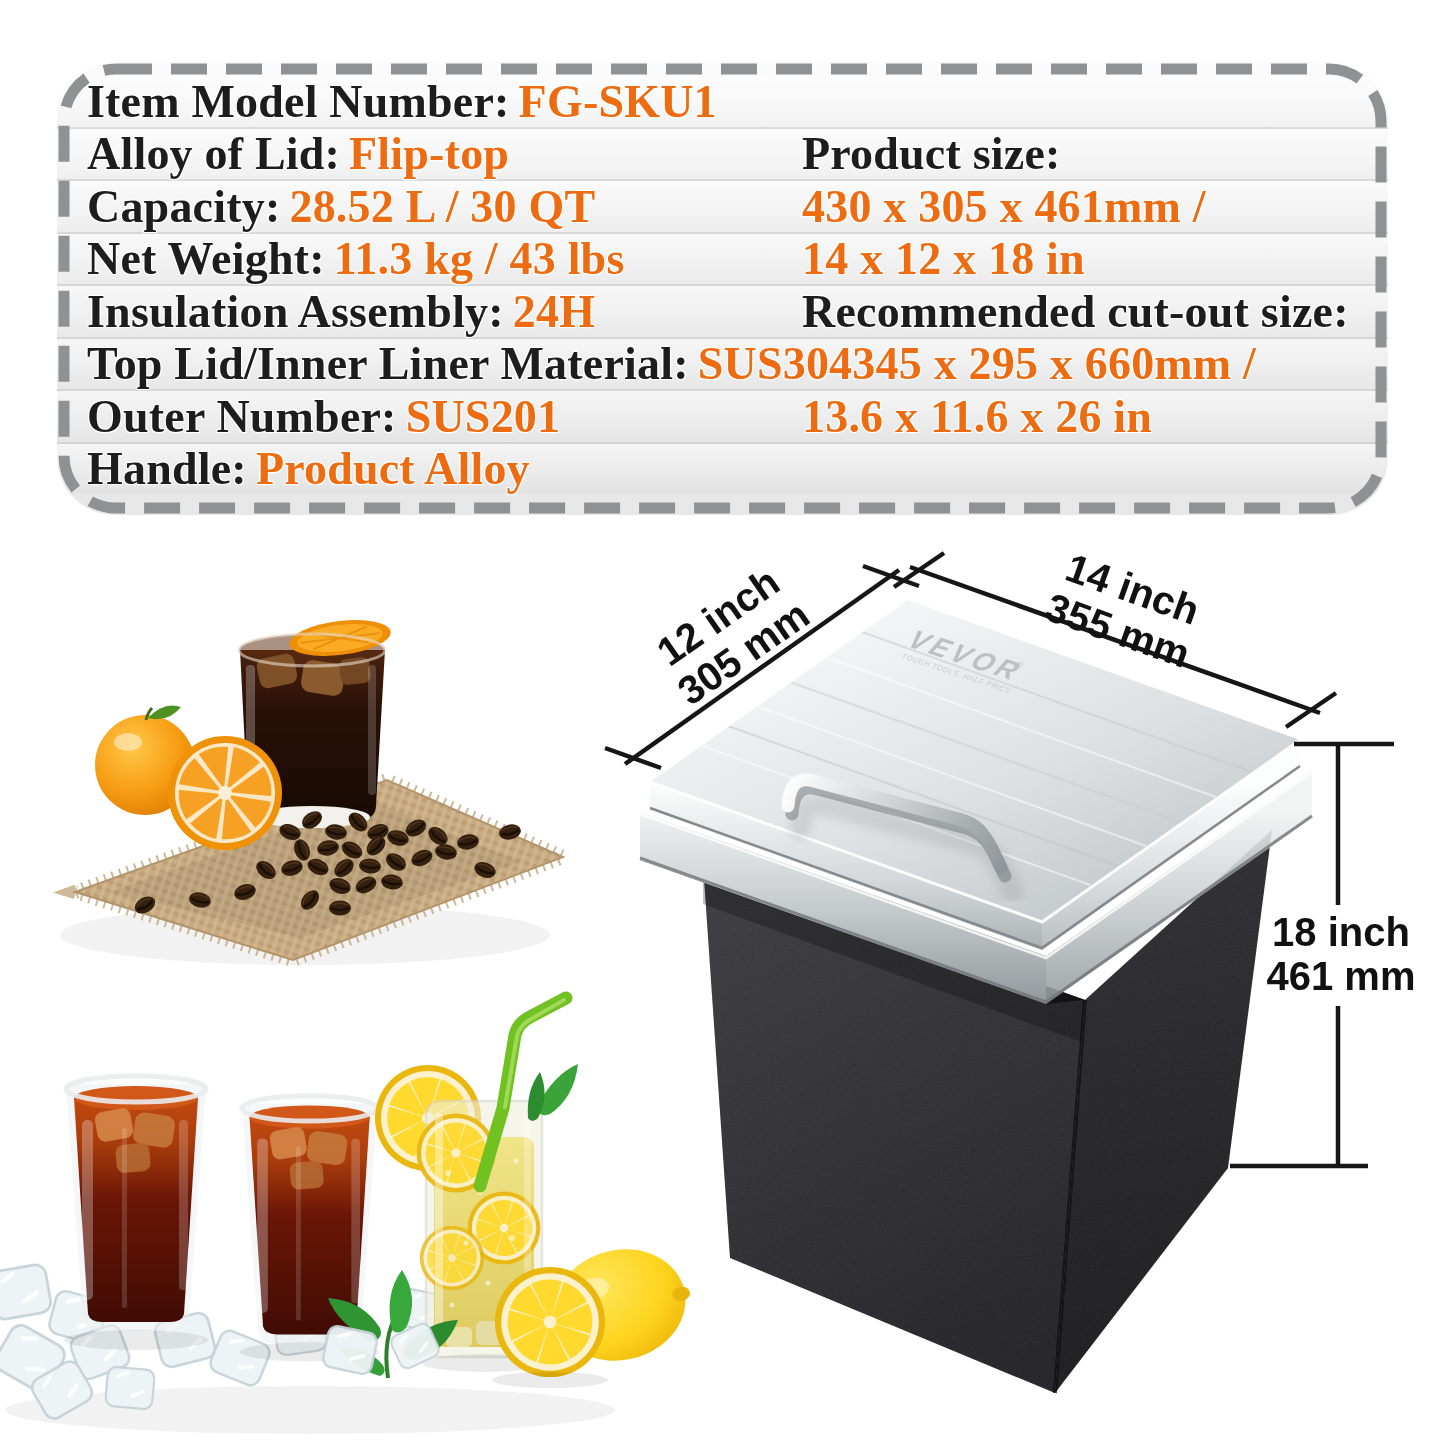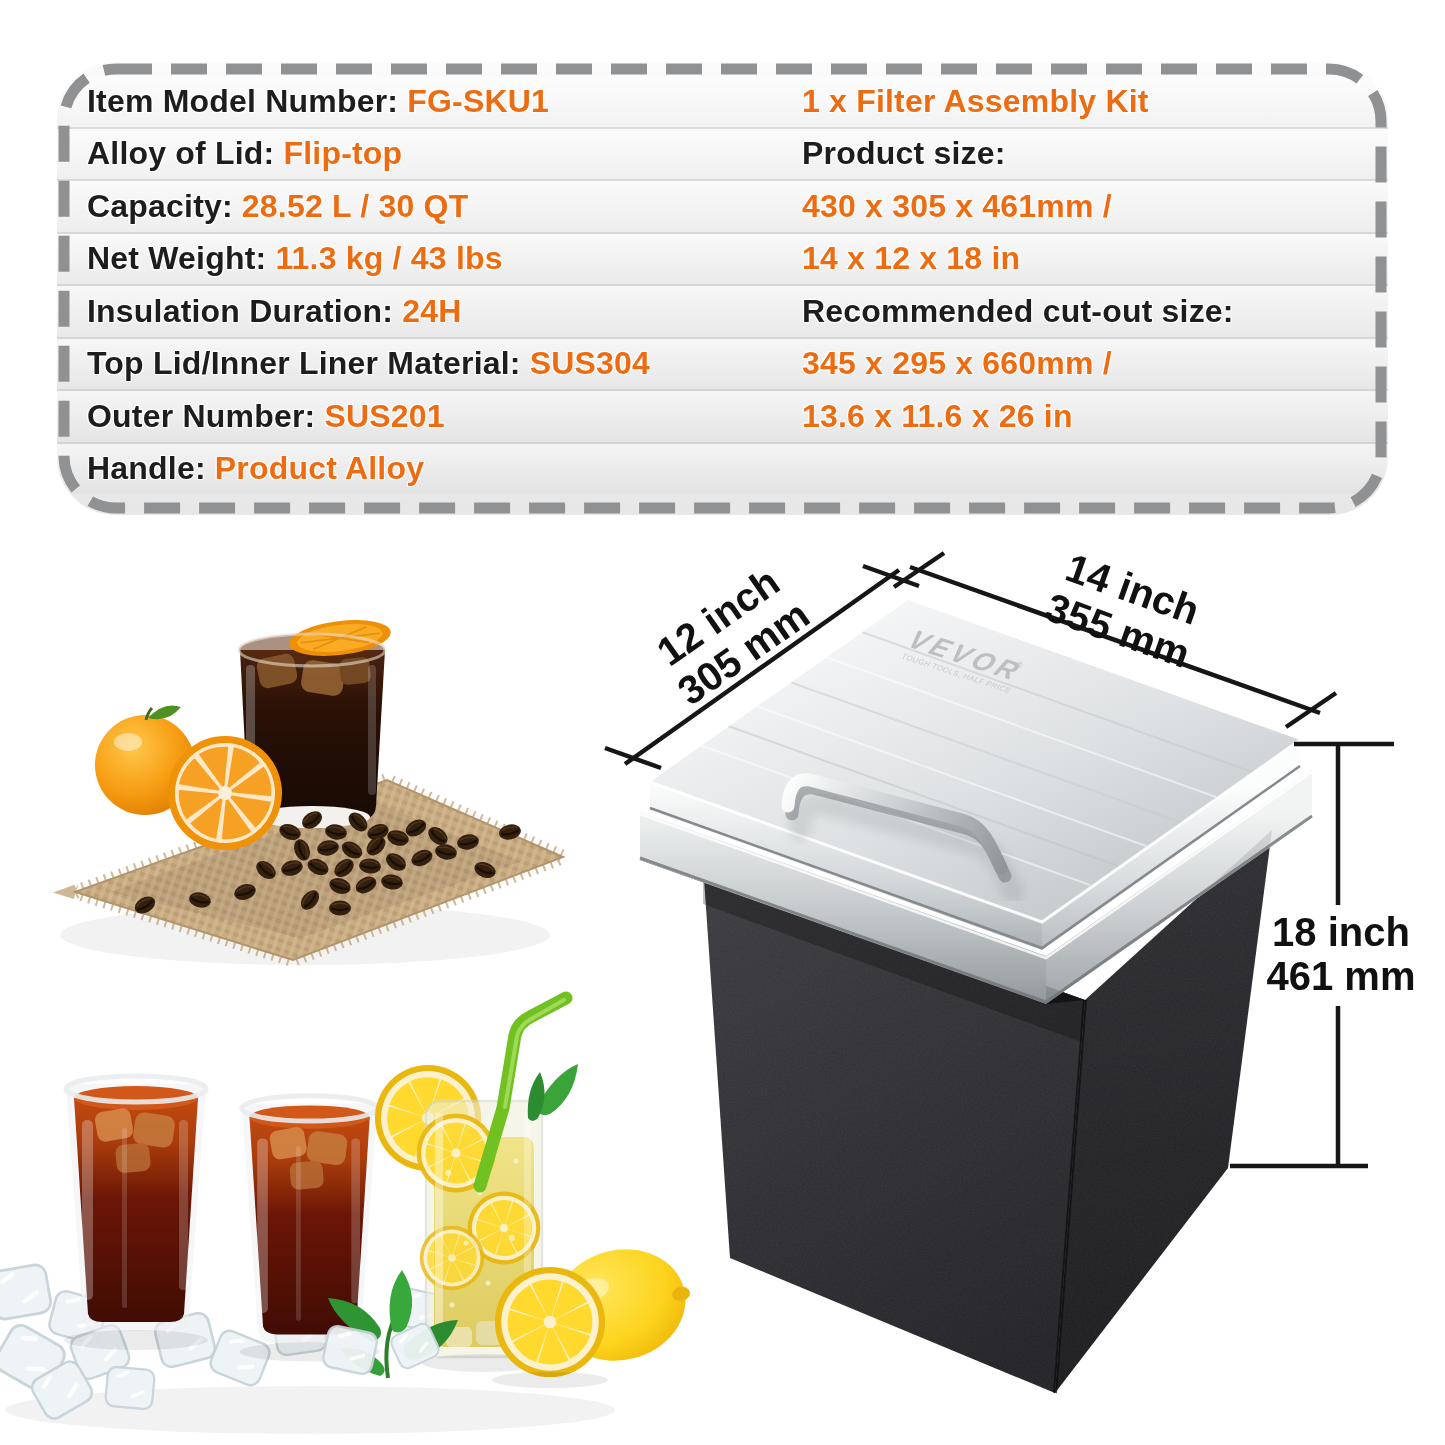--- a/index.html
+++ b/index.html
@@ -9,53 +9,52 @@
   .spec-box{position:absolute;left:57px;top:62px;width:1331px;height:453px;border-radius:58px;
             background:linear-gradient(180deg,#fbfbfb 0%,#efefef 55%,#e7e7e7 100%);overflow:hidden;}
   .dash-border{position:absolute;left:0;top:0;width:100%;height:100%;pointer-events:none;}
   .spec-rows{position:absolute;left:0;top:14px;right:0;}
   .spec-row{display:flex;align-items:center;height:50.5px;
             background:linear-gradient(180deg,rgba(255,255,255,.5),rgba(0,0,0,.025));
             border-top:2px solid rgba(185,185,185,.40);}
   .spec-row:first-child{border-top:none;}
   .cl{flex:0 0 715px;padding-left:30px;white-space:nowrap;}
   .cr{flex:1;white-space:nowrap;}
-  .spec-row span{font-size:32px;font-weight:700;letter-spacing:.2px;
-      text-shadow:-1px -1px 0 #fff,1px -1px 0 #fff,-1px 1px 0 #fff,1px 1px 0 #fff,0 0 3px #fff;}
+  .spec-row span{font-size:46px;font-weight:700;letter-spacing:.2px;
+      text-shadow:-1px -1px 0 #fff,1px -1px 0 #fff,-1px 1px 0 #fff,1px 1px 0 #fff,0 0 3px #fff;font-family:Liberation Serif, serif;}
   .lab{color:#1d1d1d;}
   .val{color:#ee6c11;}
   .cl .val{margin-left:9px;}
   
   .art{position:absolute;}
 </style>
 </head>
 <body>
 
 <div class="stage">
 
   <div class="spec-box">
     <div class="spec-rows">
       <div class="spec-row">
         <div class="cl"><span class="lab">Item Model Number:</span><span class="val">FG-SKU1</span></div>
-        <div class="cr"><span class="val">1 x Filter Assembly Kit</span></div>
       </div>
       <div class="spec-row">
         <div class="cl"><span class="lab">Alloy of Lid:</span><span class="val">Flip-top</span></div>
         <div class="cr"><span class="lab">Product size:</span></div>
       </div>
       <div class="spec-row">
         <div class="cl"><span class="lab">Capacity:</span><span class="val">28.52 L / 30 QT</span></div>
         <div class="cr"><span class="val">430 x 305 x 461mm /</span></div>
       </div>
       <div class="spec-row">
         <div class="cl"><span class="lab">Net Weight:</span><span class="val">11.3 kg / 43 lbs</span></div>
         <div class="cr"><span class="val">14 x 12 x 18 in</span></div>
       </div>
       <div class="spec-row">
-        <div class="cl"><span class="lab">Insulation Duration:</span><span class="val">24H</span></div>
+        <div class="cl"><span class="lab">Insulation Assembly:</span><span class="val">24H</span></div>
         <div class="cr"><span class="lab">Recommended cut-out size:</span></div>
       </div>
       <div class="spec-row">
         <div class="cl"><span class="lab">Top Lid/Inner Liner Material:</span><span class="val">SUS304</span></div>
         <div class="cr"><span class="val">345 x 295 x 660mm /</span></div>
       </div>
       <div class="spec-row">
         <div class="cl"><span class="lab">Outer Number:</span><span class="val">SUS201</span></div>
         <div class="cr"><span class="val">13.6 x 11.6 x 26 in</span></div>
       </div>

